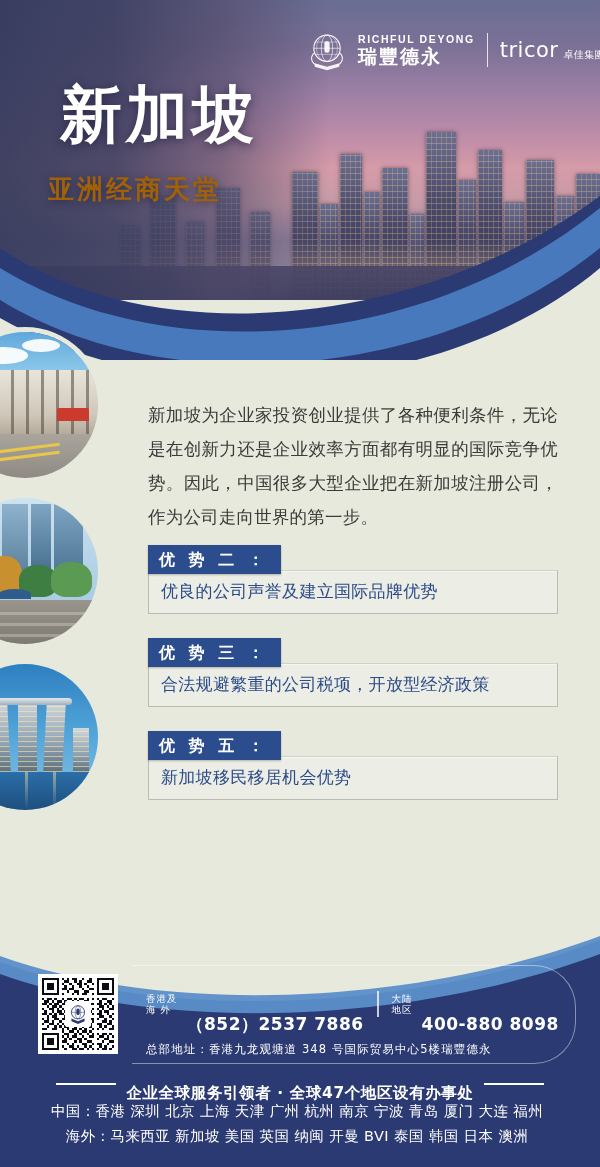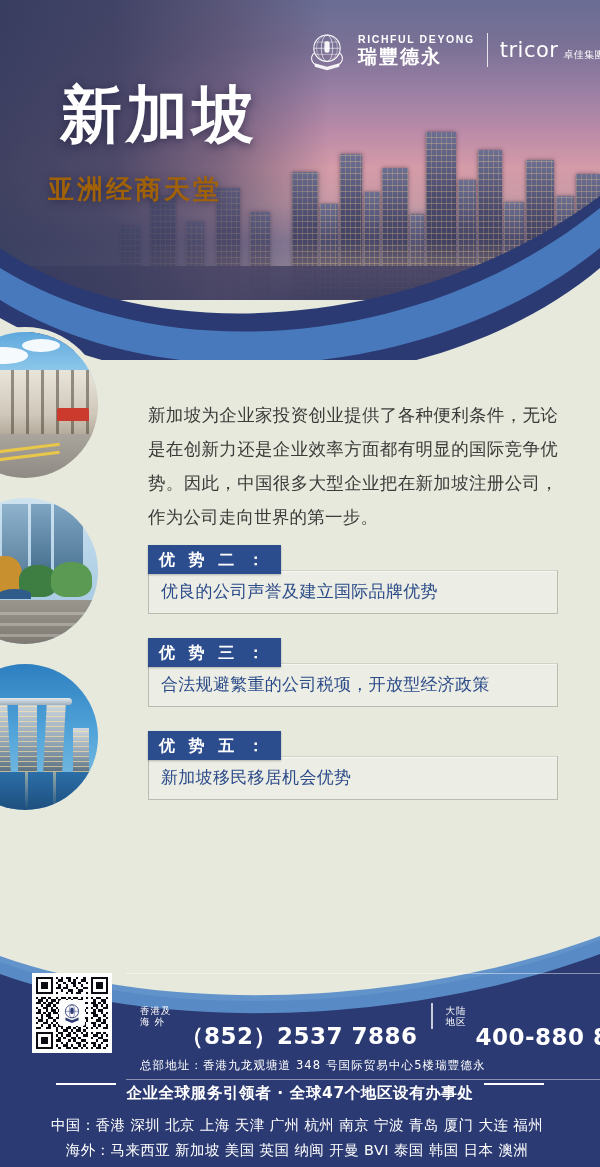--- a/index.html
+++ b/index.html
@@ -193,22 +193,22 @@
   }
 
   
   .footer {
     position:absolute; left:0; bottom:0; width:600px; height:232px;
     background:#2b3a72; overflow:hidden;
   }
   .footer-wave { position:absolute; top:-1px; left:0; width:600px; height:80px; }
 
   .contact {
-    position:absolute; top:38px; left:32px; width:528px; height:82px;
-    display:flex; align-items:flex-start;
+    position:absolute; top:38px; left:38px; width:528px; height:82px;
+    display:flex; align-items:center;
   }
   .qr {
     width:80px; height:80px; flex:0 0 80px; background:#fff;
     padding:4px; position:relative;
   }
   .qr-svg { display:block; width:100%; height:100%; }
   .qr-logo {
     position:absolute; top:50%; left:50%; transform:translate(-50%,-50%);
     width:26px; height:26px; background:#fff; border-radius:2px;
     display:flex; align-items:center; justify-content:center;
@@ -221,41 +221,41 @@
     padding:6px 16px 6px 14px;
     display:flex; flex-direction:column; justify-content:center;
   }
   .phones { display:flex; align-items:center; gap:9px; }
   .ph-label {
     font-size:9.5px; line-height:11px; color:#fff;
     font-family:"DejaVu Sans",sans-serif; white-space:nowrap;
     text-align:justify; letter-spacing:1px;
   }
   .ph-num {
-    font-size:23px; font-weight:bold; color:#fff;
+    font-size:17px; font-weight:bold; color:#fff;
     font-family:"DejaVu Sans",sans-serif; letter-spacing:.5px;
     white-space:nowrap;
     margin-top:41px;
   }
   .ph-div { width:2px; height:26px; background:rgba(255,255,255,.75); margin:0 4px; }
   .addr {
     margin-top:5px; font-size:11.5px; line-height:16px; color:#fff;
     font-family:"DejaVu Sans",sans-serif; letter-spacing:1.1px; white-space:nowrap;
   }
 
   .tagline-row {
     position:absolute; top:148px; left:0; width:600px;
     display:flex; align-items:flex-start; justify-content:center; gap:10px;
   }
   .tag-rule { width:60px; height:2px; background:#fff; }
   .tagline {
     font-size:15.5px; font-weight:bold; color:#fff;
     font-family:"DejaVu Sans",sans-serif; letter-spacing:.6px; white-space:nowrap;
   }
-  .regions { position:absolute; top:178px; left:0; width:594px; }
+  .regions { position:absolute; top:164px; left:0; width:594px; }
   .region-line {
     text-align:center; color:#fff; font-size:14.5px; line-height:25px;
     font-family:"DejaVu Sans",sans-serif; letter-spacing:.4px; white-space:nowrap;
   }
 </style>
 </head>
 <body>
 
 <div id="poster">
 

